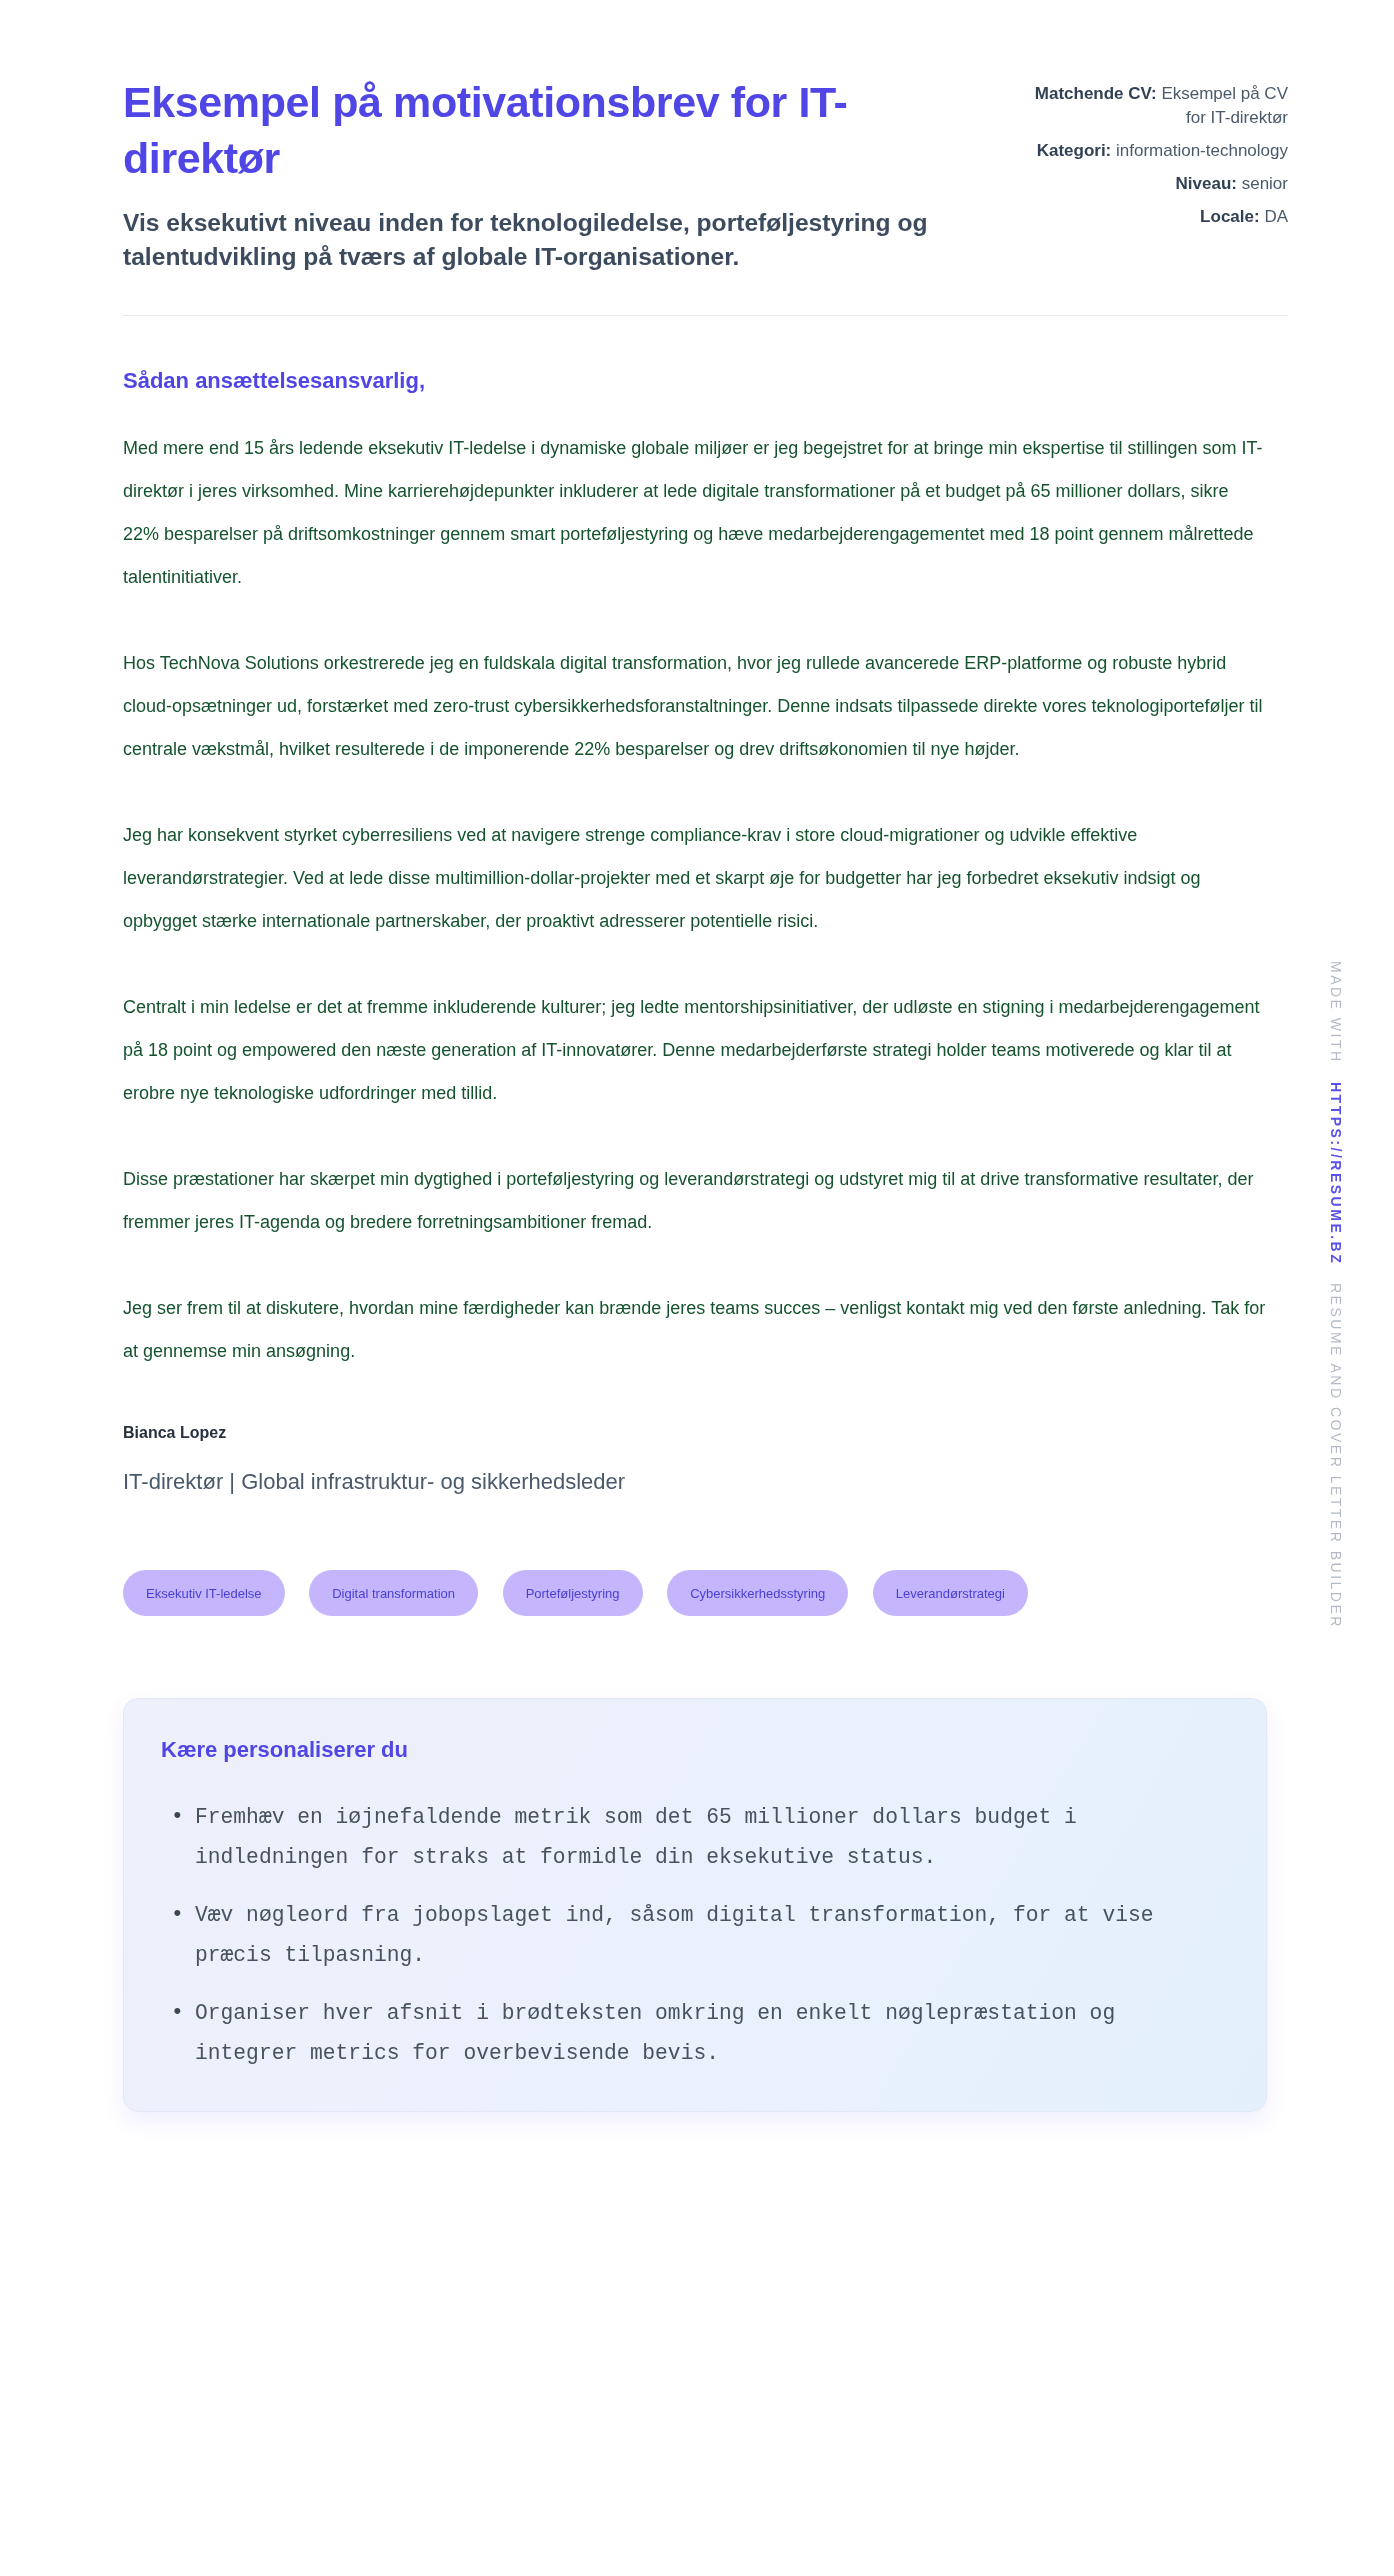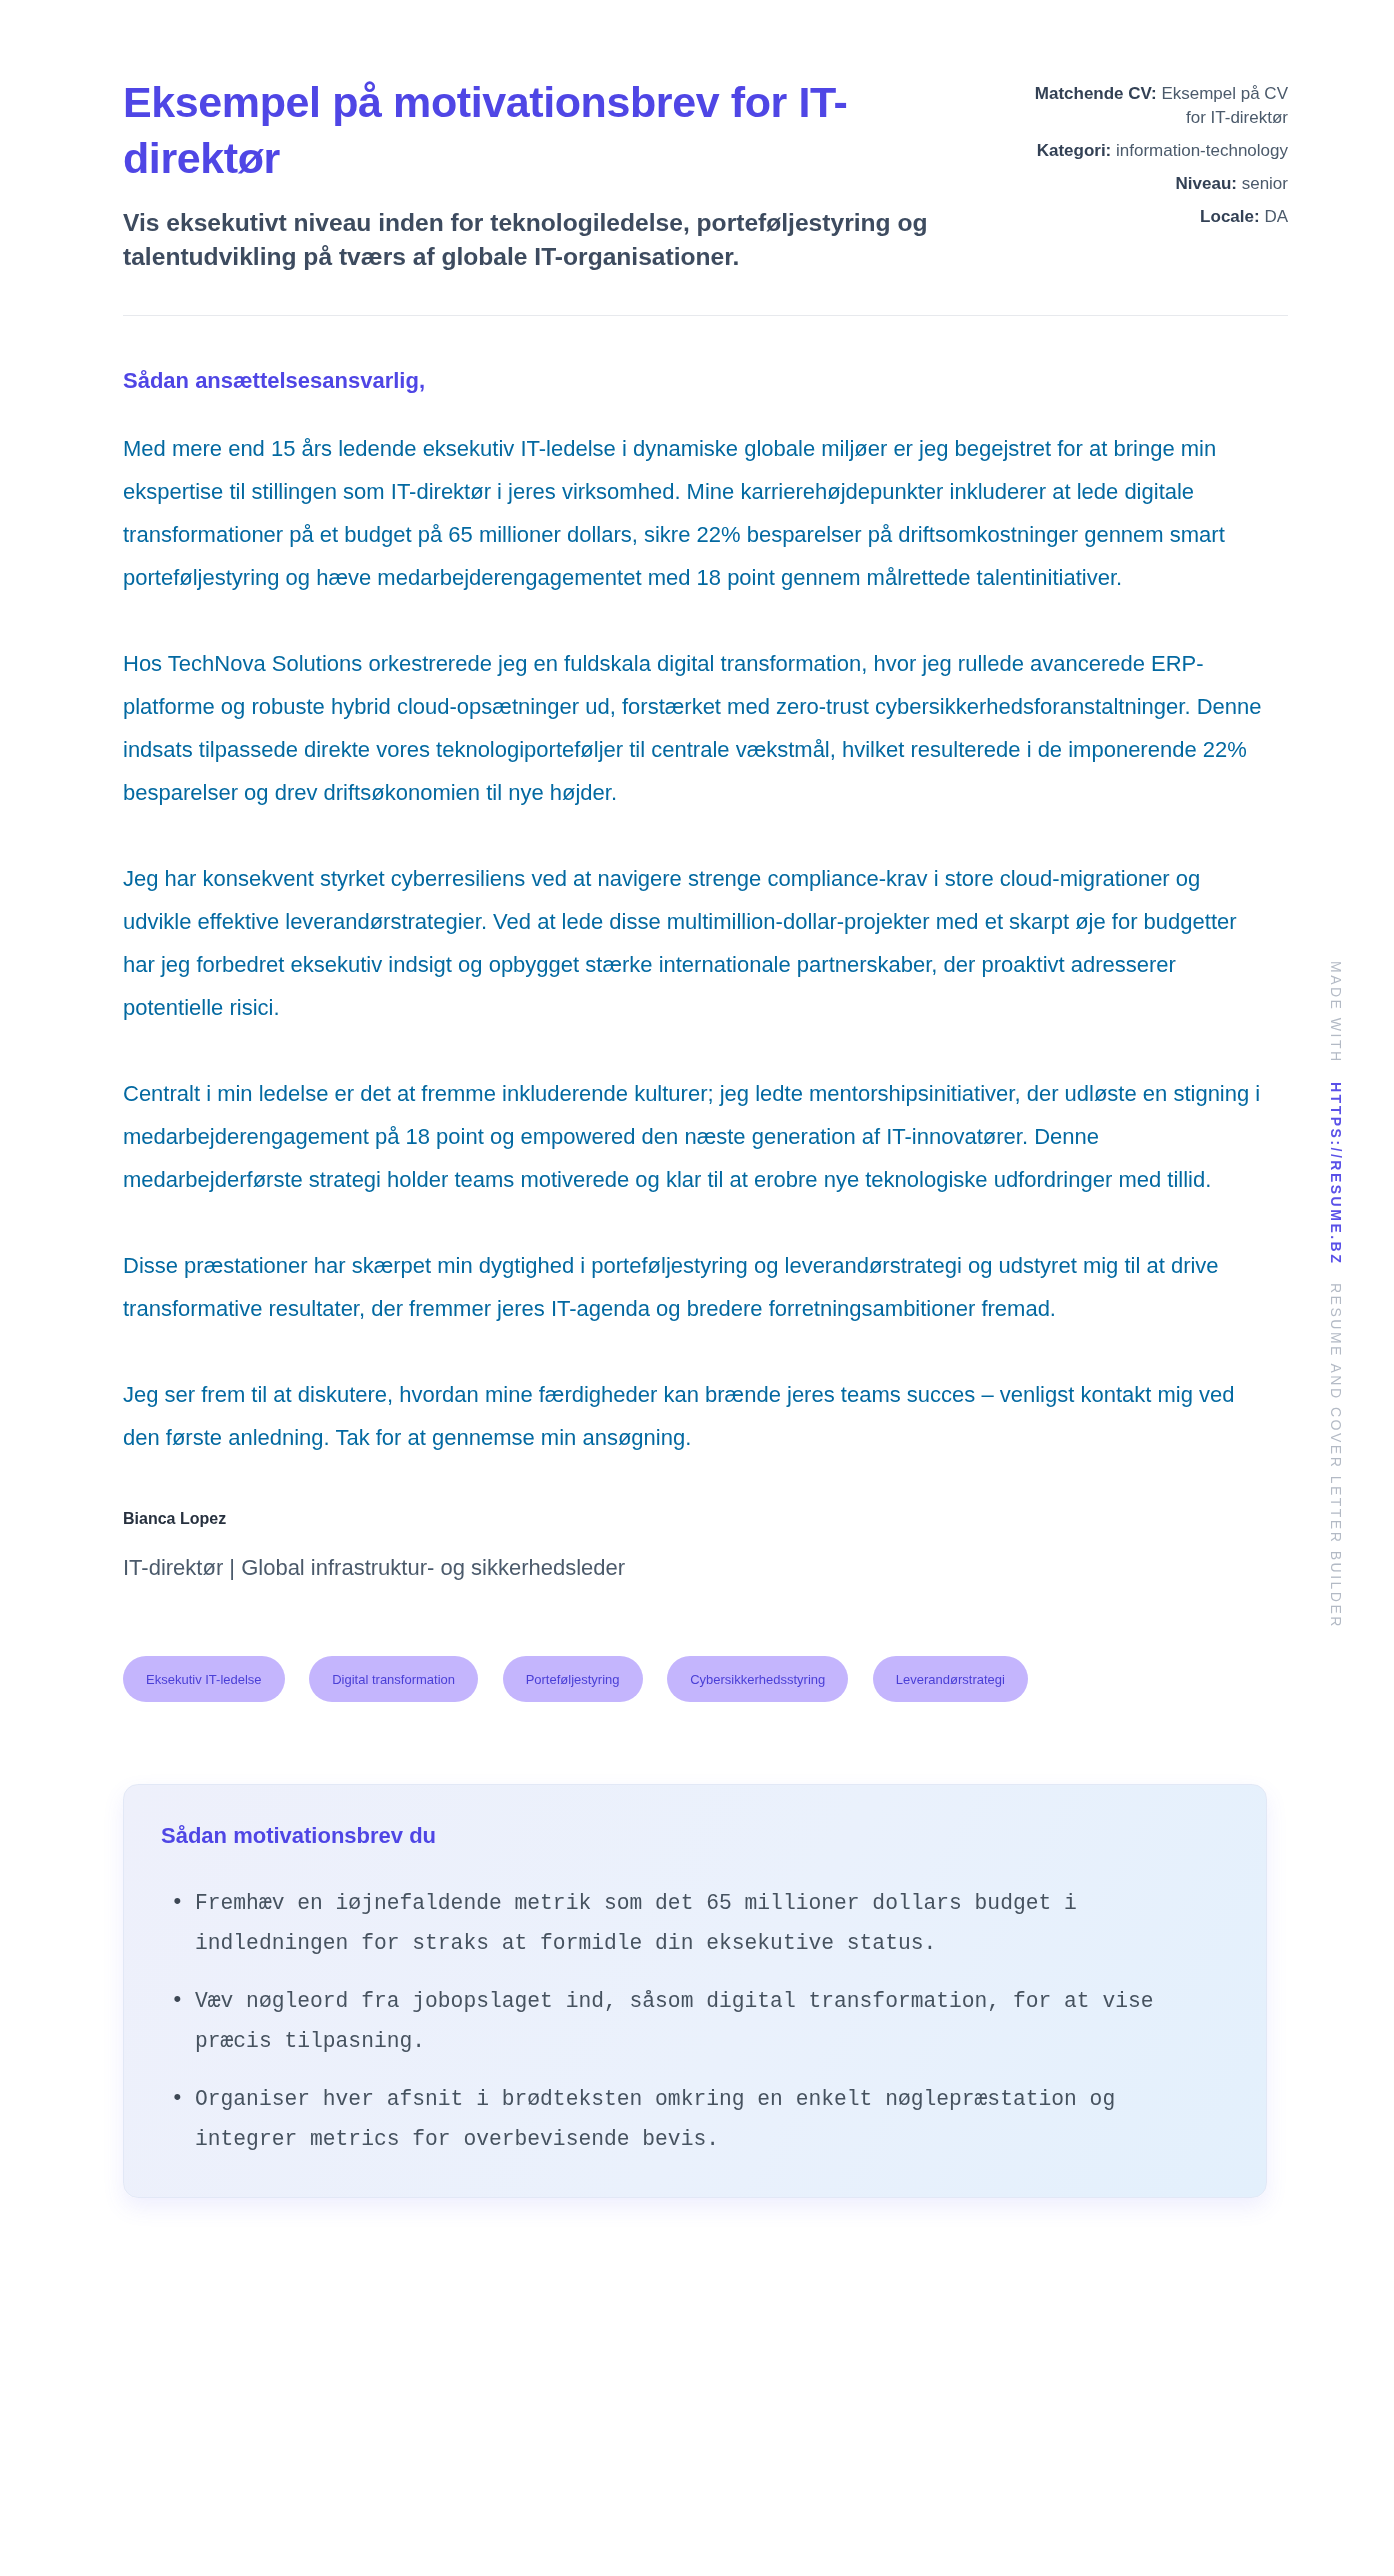--- a/index.html
+++ b/index.html
@@ -30,21 +30,21 @@
     font-size: 17px; line-height: 24.6px; color: #4b5a6b; padding-top: 6.6px;
   }
   .meta-entry { margin-bottom: 8.2px; }
   .meta-entry strong { color: #334155; font-weight: 700; }
 
   .divider { border: none; border-top: 1.6px solid #e7e9ed; margin: 41px 0 0; }
 
   
   .letter { margin-top: 48px; max-width: 1144px; }
   .greeting { margin: 0 0 29.5px; font-size: 22px; line-height: 33px; font-weight: 700; color: #4f46e5; }
-  .para { margin: 0 0 43px; font-size: 22px; line-height: 43px; color: #0369a1; }
+  .para { margin: 0 0 43px; font-size: 18px; line-height: 43px; color: #14532d; }
   .signature { margin-top: 41px; }
   .sig-name { margin: 0; font-size: 16px; line-height: 33px; font-weight: 700; color: #27313f; }
   .sig-role { margin: 16.4px 0 0; font-size: 22px; line-height: 33px; color: #4b5a6b; }
 
   
   .tags { margin-top: 72px; display: flex; flex-wrap: wrap; gap: 24.6px; max-width: 1144px; }
   .tag {
     display: inline-block; background: #c4b5fd; color: #4a3fd6;
     font-size: 13px; line-height: 1; padding: 16.4px 23px; border-radius: 820px;
     white-space: nowrap;
@@ -131,21 +131,21 @@
 
   <div class="tags">
       <span class="tag">Eksekutiv IT-ledelse</span>
       <span class="tag">Digital transformation</span>
       <span class="tag">Porteføljestyring</span>
       <span class="tag">Cybersikkerhedsstyring</span>
       <span class="tag">Leverandørstrategi</span>
     </div>
 
   <section class="tipbox">
-    <h2 class="tip-title">Sådan motivationsbrev du</h2>
+    <h2 class="tip-title">Kære personaliserer du</h2>
     <ul class="tip-list">
         <li class="tip-item">Fremhæv en iøjnefaldende metrik som det 65 millioner dollars budget i indledningen for straks at formidle din eksekutive status.</li>
         <li class="tip-item">Væv nøgleord fra jobopslaget ind, såsom digital transformation, for at vise præcis tilpasning.</li>
         <li class="tip-item">Organiser hver afsnit i brødteksten omkring en enkelt nøglepræstation og integrer metrics for overbevisende bevis.</li>
       </ul>
   </section>
 
 </div>
 
 <div class="branding">

